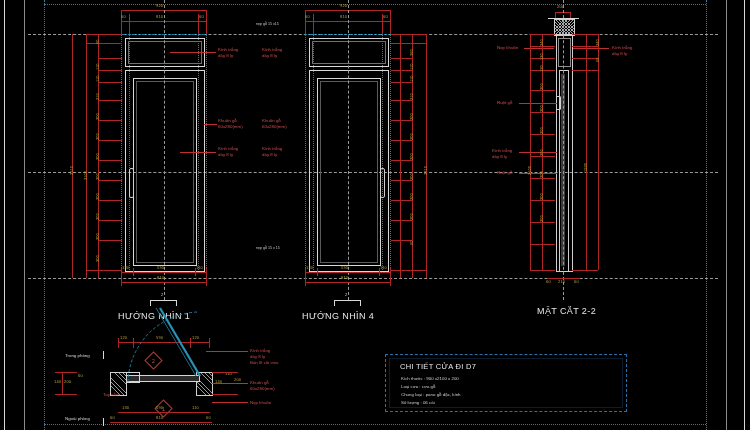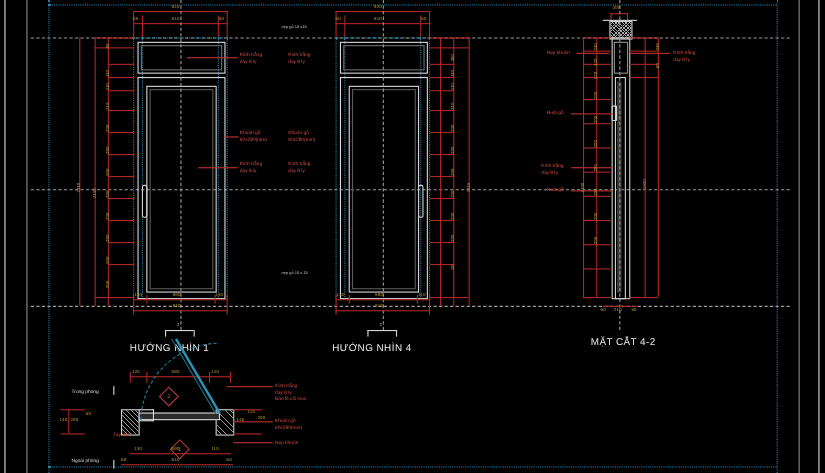--- a/index.html
+++ b/index.html
@@ -333,21 +333,21 @@
     <div class="ln redline abs" style="left:572px;top:270px;width:26px;height:.7px;"></div>
     <div class="t dimv" style="left:596px;top:46px;">240</div>
     <div class="t dimv" style="left:596px;top:62px;">60</div>
     <div class="t dimv yellowtxt" style="left:584px;top:172px;font-size:4px;">1920</div>
 
     <div class="ln redline abs" style="left:548px;top:278px;width:31px;height:1px;"></div>
     <div class="t dim" style="left:546px;top:280px;">60</div>
     <div class="t dim" style="left:558px;top:280px;">210</div>
     <div class="t dim" style="left:574px;top:280px;">60</div>
 
-    <div class="t title" style="left:537px;top:306px;">MẶT CẮT 4-2</div>
+    <div class="t title" style="left:537px;top:306px;">MẶT CẮT 2-2</div>
   </div>
 
   <div class="abs" style="left:0;top:330px;width:320px;height:100px;">
 
     <div class="ln redline abs" style="left:118px;top:12px;width:92px;height:1px;"></div>
     <div class="ln redline abs" style="left:118px;top:8px;width:1px;height:10px;"></div>
     <div class="ln redline abs" style="left:209px;top:8px;width:1px;height:10px;"></div>
     <div class="ln redline abs" style="left:133px;top:8px;width:1px;height:10px;"></div>
     <div class="ln redline abs" style="left:190px;top:8px;width:1px;height:10px;"></div>
     <div class="t dim" style="left:120px;top:6px;">120</div>
@@ -414,14 +414,23 @@
     <div class="ln redline abs" style="left:118px;top:82px;width:92px;height:1px;"></div>
     <div class="ln redline abs" style="left:110px;top:92px;width:102px;height:1px;"></div>
     <div class="t dim" style="left:122px;top:76px;">130</div>
     <div class="t dim" style="left:156px;top:76px;">590</div>
     <div class="t dim" style="left:192px;top:76px;">110</div>
     <div class="t dim" style="left:156px;top:86px;">810</div>
     <div class="t dim" style="left:110px;top:86px;">60</div>
     <div class="t dim" style="left:206px;top:86px;">60</div>
   </div>
 
+  <div class="abs" style="left:385px;top:354px;width:240px;height:56px;
+              border:1px dashed #2f6fa8;padding:0;">
+    <div class="abs" style="left:3px;top:3px;right:3px;bottom:3px;border:1px solid #0c1c2c;"></div>
+    <div class="t tb-title" style="left:14px;top:8px;">CHI TIẾT CỬA ĐI D7</div>
+    <div class="t tb-line" style="left:15px;top:21px;">Kích thước : 900 x2100 x 200</div>
+    <div class="t tb-line" style="left:15px;top:29px;">Loại cửa    : cửa gỗ</div>
+    <div class="t tb-line" style="left:15px;top:37px;">Chủng loại : pano gỗ đặc, kính</div>
+    <div class="t tb-line" style="left:15px;top:45px;">Số lượng    : 06 cái</div>
+  </div>
 
 </div>
 
 </body></html>

